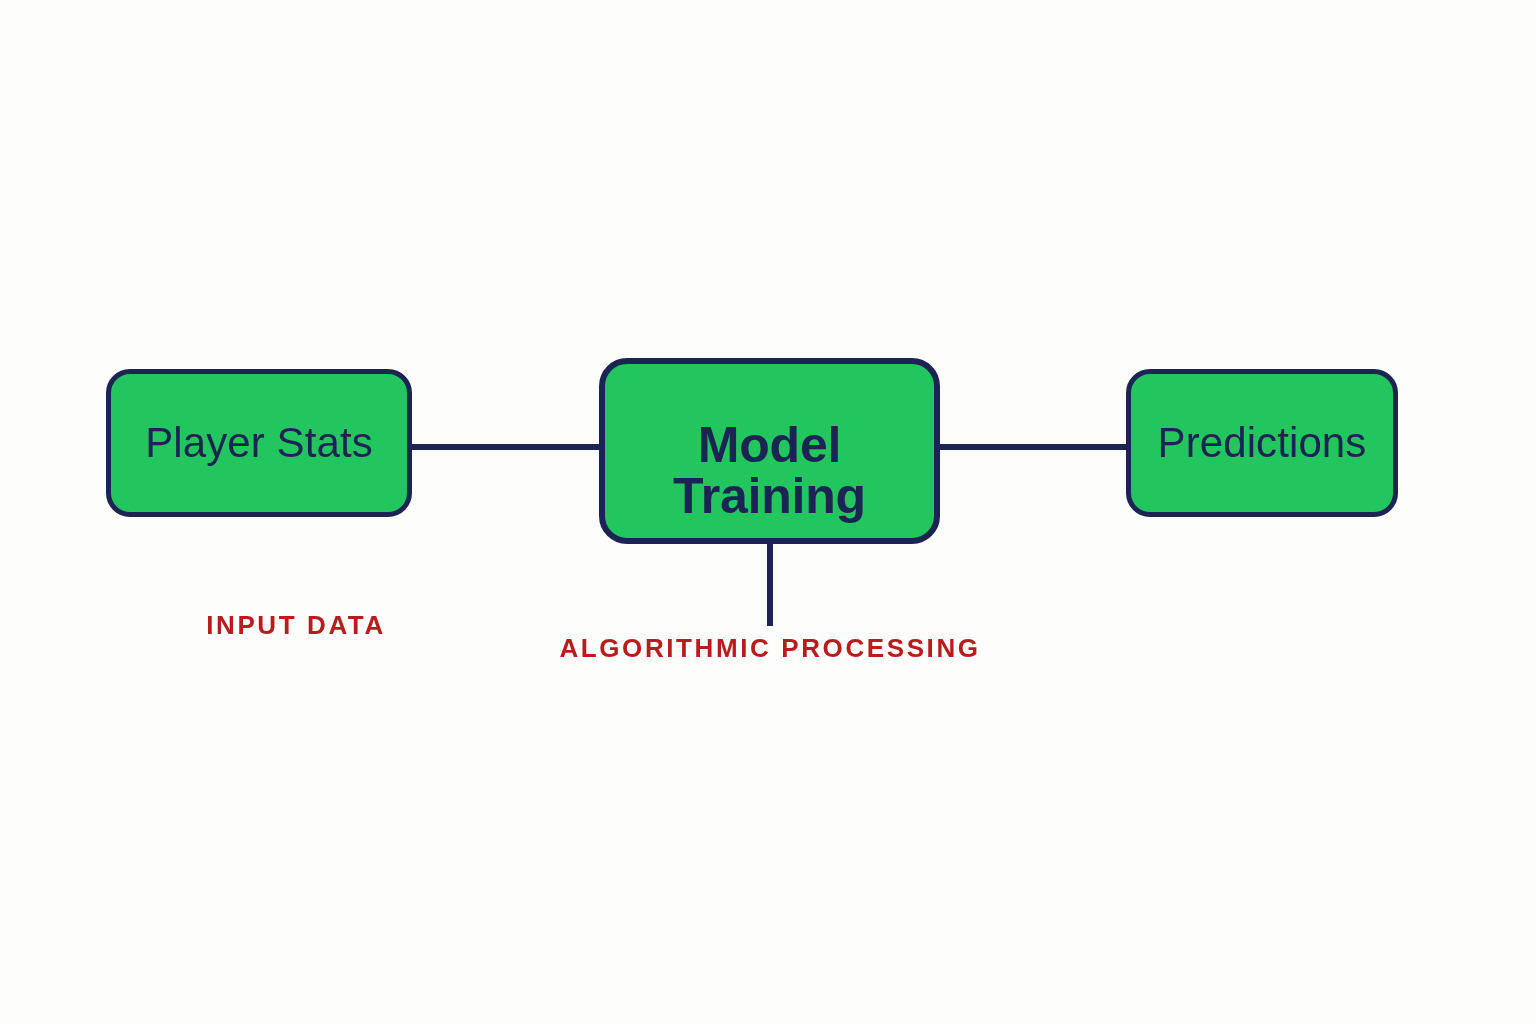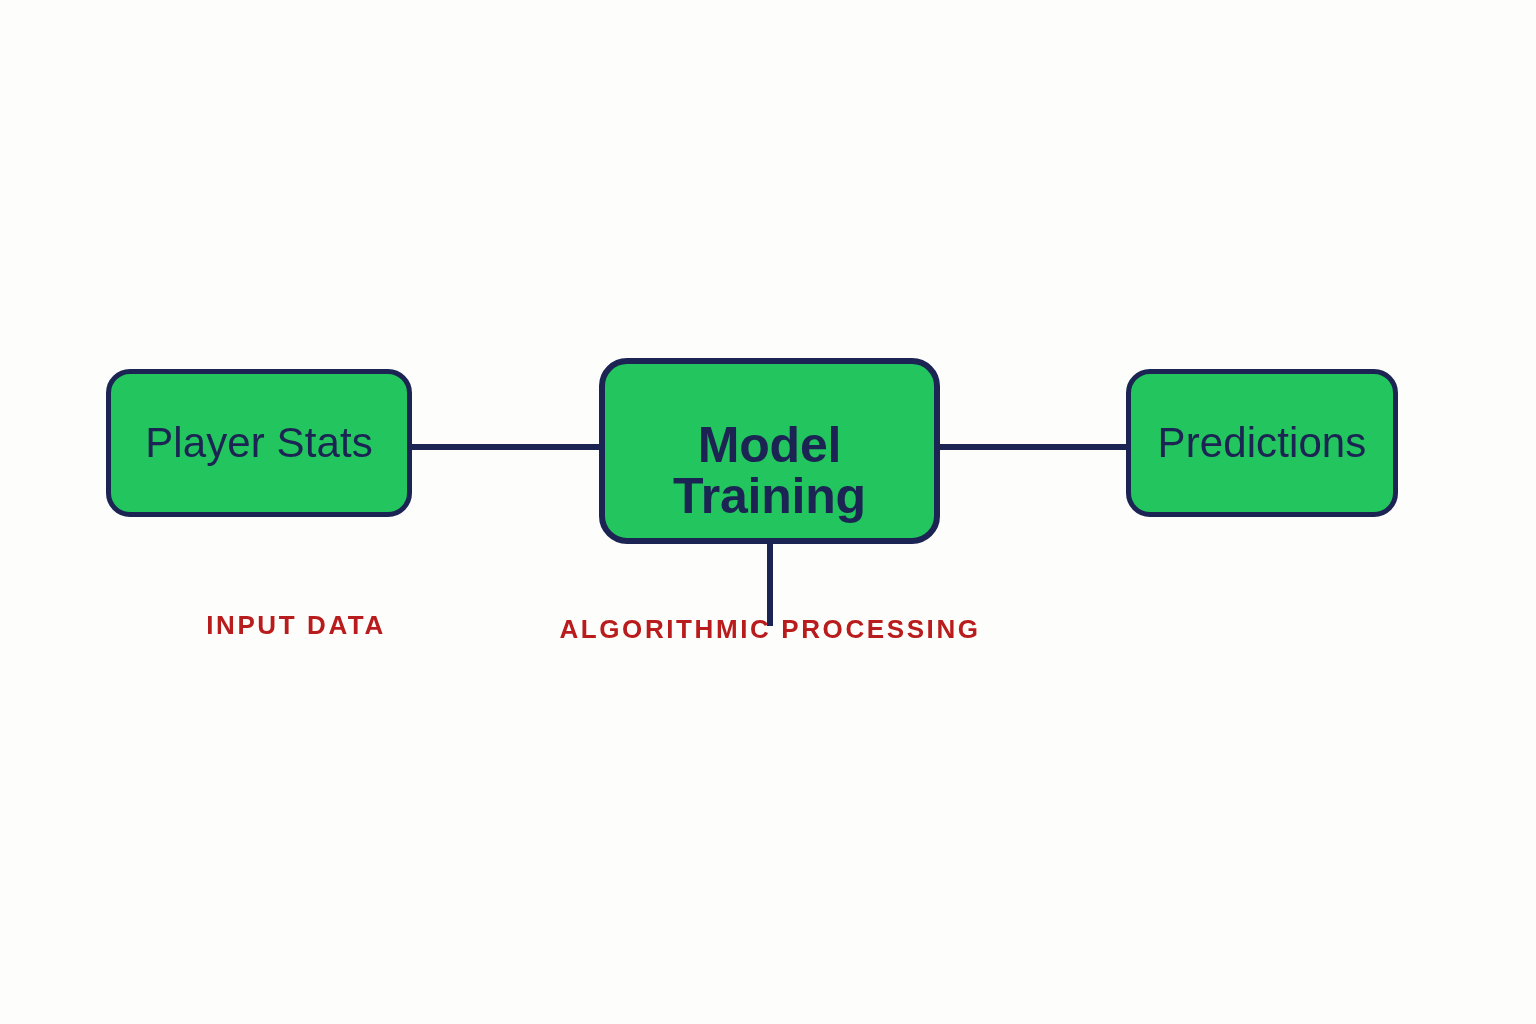--- a/index.html
+++ b/index.html
@@ -100,21 +100,21 @@
     transform: translateX(-50%);
   }
 
   #caption-input-data {
     left: 296px;
     top: 610px;
   }
 
   #caption-algorithmic-processing {
     left: 770px;
-    top: 614px;
+    top: 633px;
   }
 </style>
 </head>
 <body>
 
 <div id="diagram">
 
   <svg id="connectors" viewBox="0 0 1536 1024" width="1536" height="1024" aria-hidden="true">
     <line x1="406" y1="447" x2="606" y2="447" stroke="#1b2452" stroke-width="6" stroke-linecap="butt"></line>
     <line x1="934" y1="447" x2="1132" y2="447" stroke="#1b2452" stroke-width="6" stroke-linecap="butt"></line>

